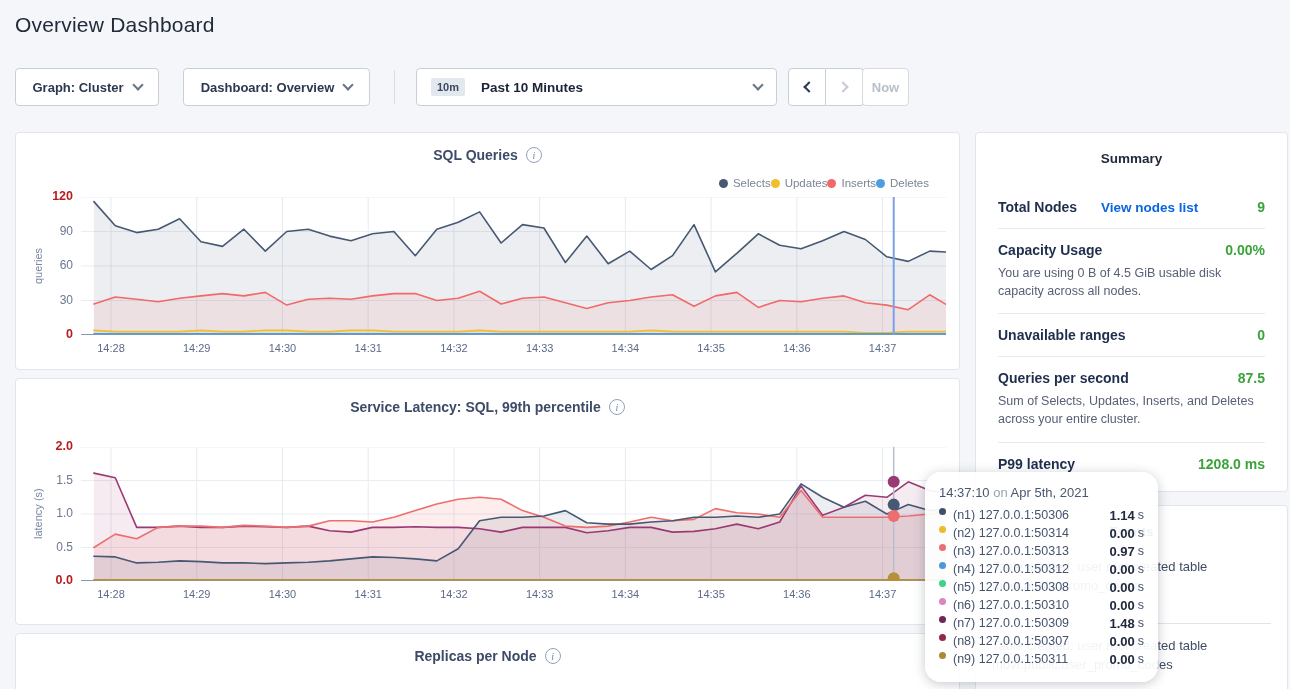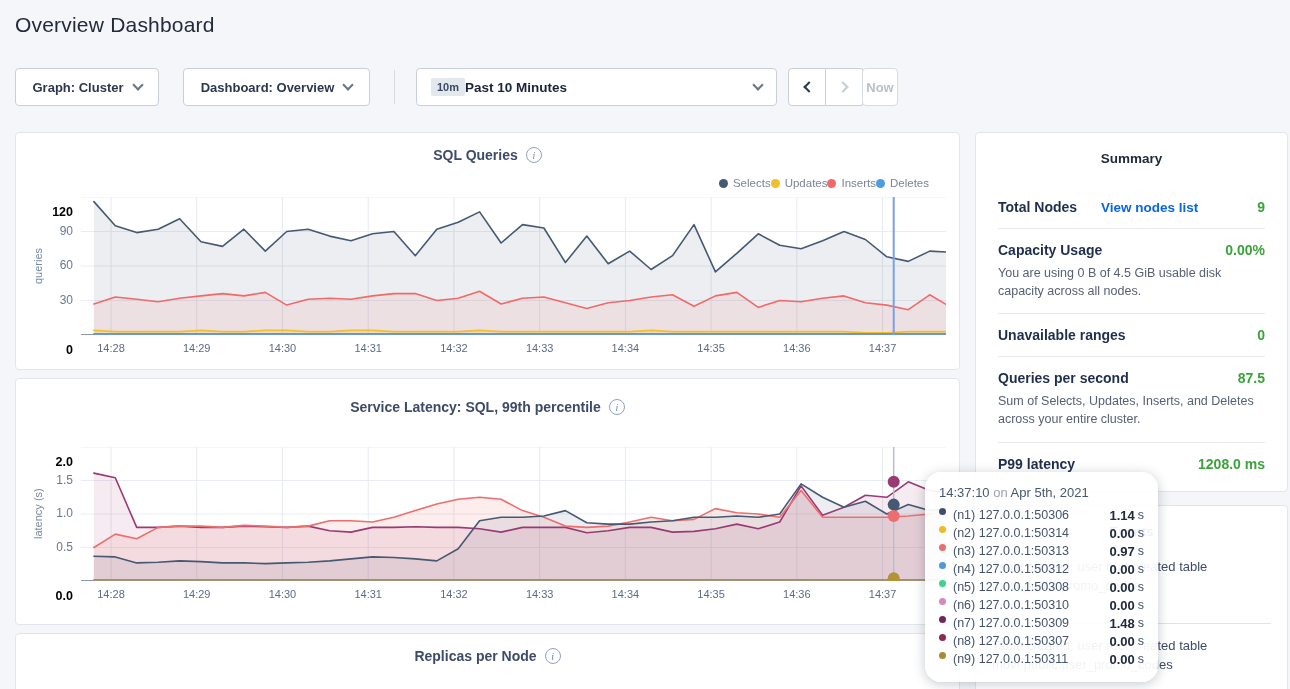--- a/index.html
+++ b/index.html
@@ -11,46 +11,46 @@
   .page-title { position:absolute; left:15px; top:13px; font-size:21px; font-weight:400; color:#222b3b; letter-spacing:.2px; }
 
   
   .ctl { position:absolute; top:68px; height:38px; background:#fff; border:1px solid #c9cfd9; border-radius:4px;
     display:flex; align-items:center; cursor:pointer; font-size:13px; }
   .dd { justify-content:center; gap:10px; font-weight:bold; color:#2c3850; }
   .dd-graph { left:15px; width:144px; }
   .dd-dash  { left:183px; width:187px; }
   .vdiv { position:absolute; left:394px; top:70px; width:1px; height:34px; background:#d7dbe2; }
   .timesel { left:416px; width:361px; padding:0 14px; }
-  .t-badge { background:#e3e7ee; border-radius:2px; font-size:11px; font-weight:bold; color:#3e4a63; padding:3px 6px; }
+  .t-badge { background:#e3e7ee; border-radius:2px; font-size:11px; font-weight:bold; color:#3e4a63; padding:3px 6px; margin-right:16px; }
   .t-label { font-weight:bold; color:#1b2437; font-size:13.5px; flex:1; text-align:left; }
   .pager { position:absolute; left:788px; top:68px; display:flex; }
   .pbtn { width:38px; height:38px; background:#fff; border:1px solid #c9cfd9; display:flex; align-items:center; justify-content:center; cursor:pointer; }
   .pbtn:first-child { border-radius:4px 0 0 4px; }
   .pbtn:last-child { border-radius:0 4px 4px 0; border-left:none; }
-  .nowbtn { left:862px; width:36px; justify-content:center; font-weight:bold; color:#b9bfc9; border-color:#d6dae1; }
+  .nowbtn { left:862px; width:47px; justify-content:center; font-weight:bold; color:#b9bfc9; border-color:#d6dae1; }
   .chev { display:inline-block; width:8px; height:8px; border-right:2px solid #6b7486; border-bottom:2px solid #6b7486; }
   .chev-down { transform:rotate(45deg); margin-top:-4px; }
   .chev-left { transform:rotate(135deg); border-color:#2c3850; margin-left:3px; }
   .chev-right { transform:rotate(-45deg); border-color:#c6ccd5; margin-right:3px; }
 
   
   .panel { position:absolute; background:#fff; border:1px solid #e2e5eb; border-radius:4px; }
   .chart-title-row { position:absolute; top:14px; left:0; right:0; display:flex; justify-content:center; align-items:center; gap:8px; }
   .chart-title { font-size:14px; font-weight:bold; color:#3d4b68; }
   .info-icon { width:16px; height:16px; border:1.4px solid #93a1bd; border-radius:50%; color:#7388ad;
     font-size:10px; font-style:italic; font-family:"Liberation Serif", serif; display:flex; align-items:center; justify-content:center; cursor:pointer; }
   .plot { position:absolute; overflow:hidden; }
   .legend { position:absolute; top:44px; right:30px; display:flex; }
   .lg-item { display:flex; align-items:center; gap:5px; font-size:11.5px; color:#7c8494; }
   .lg-dot { width:9px; height:9px; border-radius:50%; }
   .yaxis-unit { position:absolute; left:16px; writing-mode:vertical-rl; transform:rotate(180deg);
     display:flex; align-items:center; justify-content:center; color:#7a87a3; font-size:11px; }
   .ytick { position:absolute; width:50px; left:7px; text-align:right; font-size:12px; color:#6b7890; }
-  .ytick.strong { font-weight:bold; color:#000000; font-size:12.5px;margin-top:16px; }
+  .ytick.strong { font-weight:bold; color:#b91c1c; font-size:12.5px; }
   .xtick { position:absolute; transform:translateX(-50%); font-size:11px; color:#5c6b8a; }
 
   
   .side-panel { padding:18px 22px 0 22px; }
   .side-title { text-align:center; font-size:13.5px; font-weight:bold; color:#222b3b; margin-bottom:20px; }
   .srow { padding:13px 0; }
   .srow + .srow { border-top:1px solid #e7eaef; }
   .srow-head { display:flex; justify-content:space-between; align-items:baseline; }
   .s-label { font-size:14px; font-weight:bold; color:#1f2e4d; }
   .s-link { font-size:13.5px; font-weight:bold; color:#0a66e0; cursor:pointer; margin-left:12px; margin-right:auto; padding-left:12px; }

